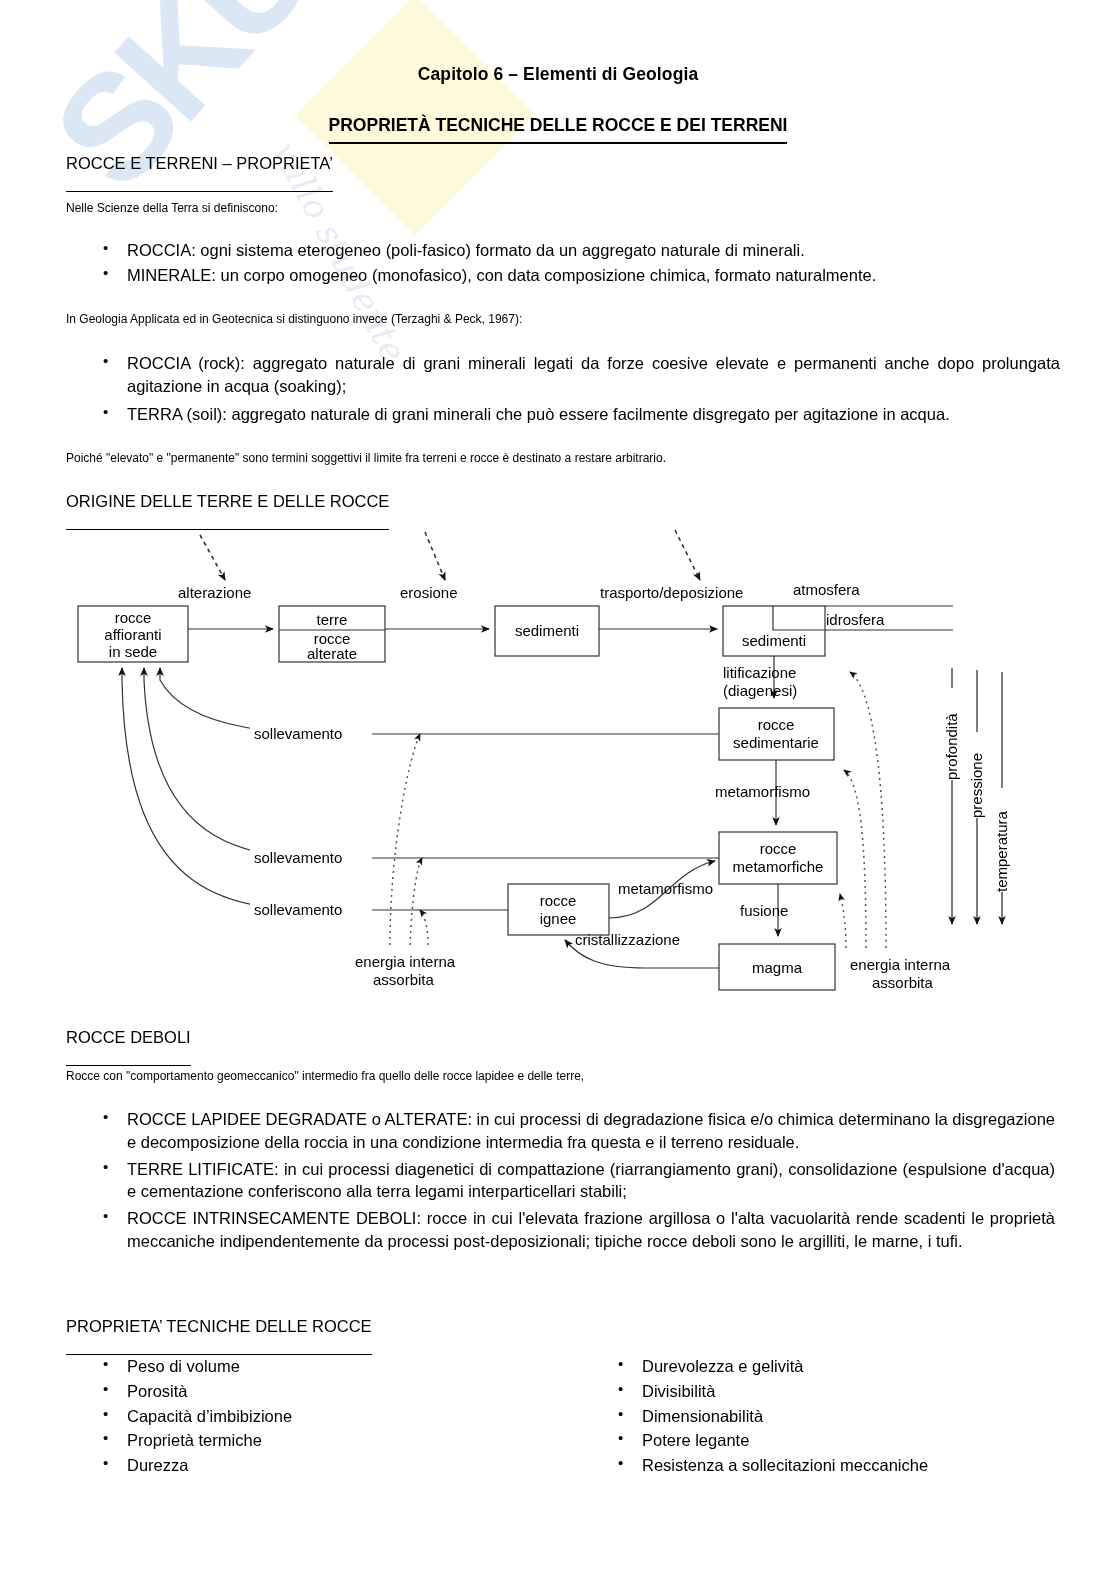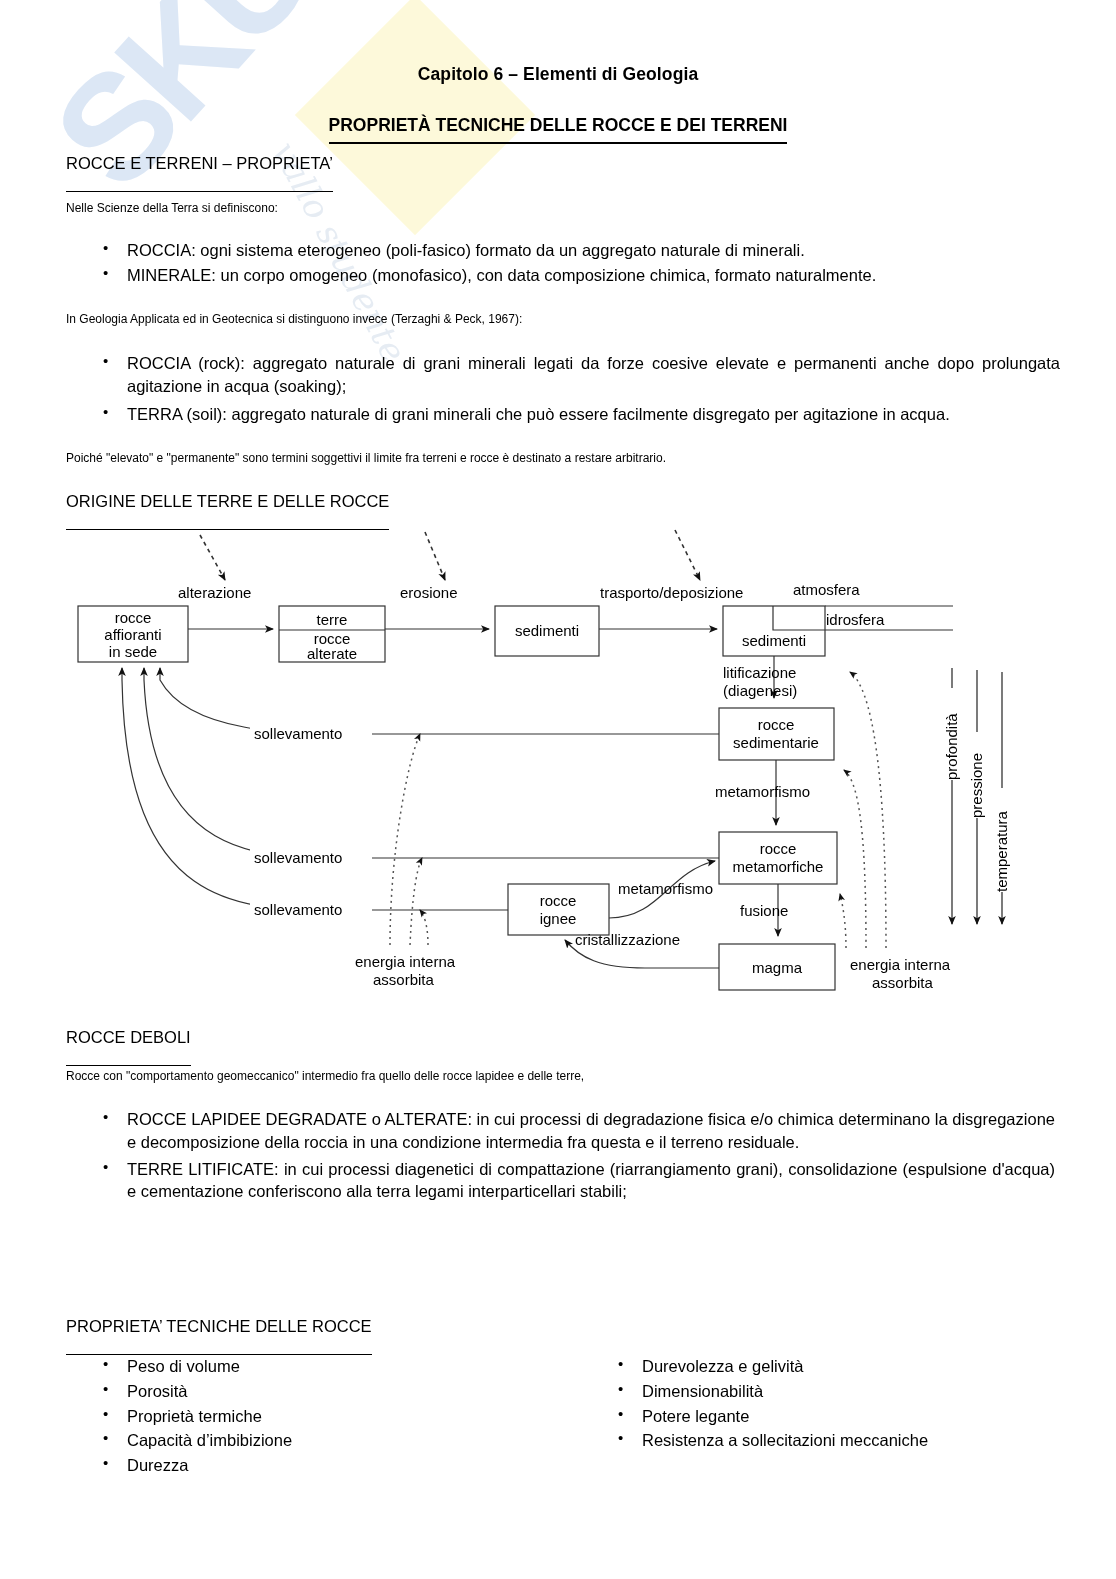--- a/index.html
+++ b/index.html
@@ -246,35 +246,37 @@
 
     <div class="sec" style="left:66px;top:1028px;">
       <u>ROCCE DEBOLI</u>
     </div>
 
     <div class="para" style="left:66px;top:1068px;width:960px;">Rocce con "comportamento geomeccanico" intermedio fra quello delle rocce lapidee e delle terre,</div>
 
     <ul class="bl" style="left:95px;top:1108px;width:960px;">
       <li class="just" style="margin-bottom:4px;">ROCCE LAPIDEE DEGRADATE o ALTERATE: in cui processi di degradazione fisica e/o chimica determinano la disgregazione e decomposizione della roccia in una condizione intermedia fra questa e il terreno residuale.</li>
       <li class="just" style="margin-bottom:4px;">TERRE LITIFICATE: in cui processi diagenetici di compattazione (riarrangiamento grani), consolidazione (espulsione d'acqua) e cementazione conferiscono alla terra legami interparticellari stabili;</li>
+      <li class="just">ROCCE INTRINSECAMENTE DEBOLI: rocce in cui l'elevata frazione argillosa o l'alta vacuolarità rende scadenti le proprietà meccaniche indipendentemente da processi post-deposizionali; tipiche rocce deboli sono le argilliti, le marne, i tufi.</li>
     </ul>
 
     <div class="sec" style="left:66px;top:1317px;">
       <u>PROPRIETA’ TECNICHE DELLE ROCCE</u>
     </div>
 
     <ul class="bl collist" style="left:95px;top:1355px;width:440px;">
       <li>Peso di volume</li>
       <li>Porosità</li>
+      <li>Capacità d’imbibizione</li>
       <li>Proprietà termiche</li>
-      <li>Capacità d’imbibizione</li>
       <li>Durezza</li>
     </ul>
 
     <ul class="bl collist" style="left:610px;top:1355px;width:470px;">
       <li>Durevolezza e gelività</li>
+      <li>Divisibilità</li>
       <li>Dimensionabilità</li>
       <li>Potere legante</li>
       <li>Resistenza a sollecitazioni meccaniche</li>
     </ul>
 
   </div>
 </div>
 
 </body></html>

